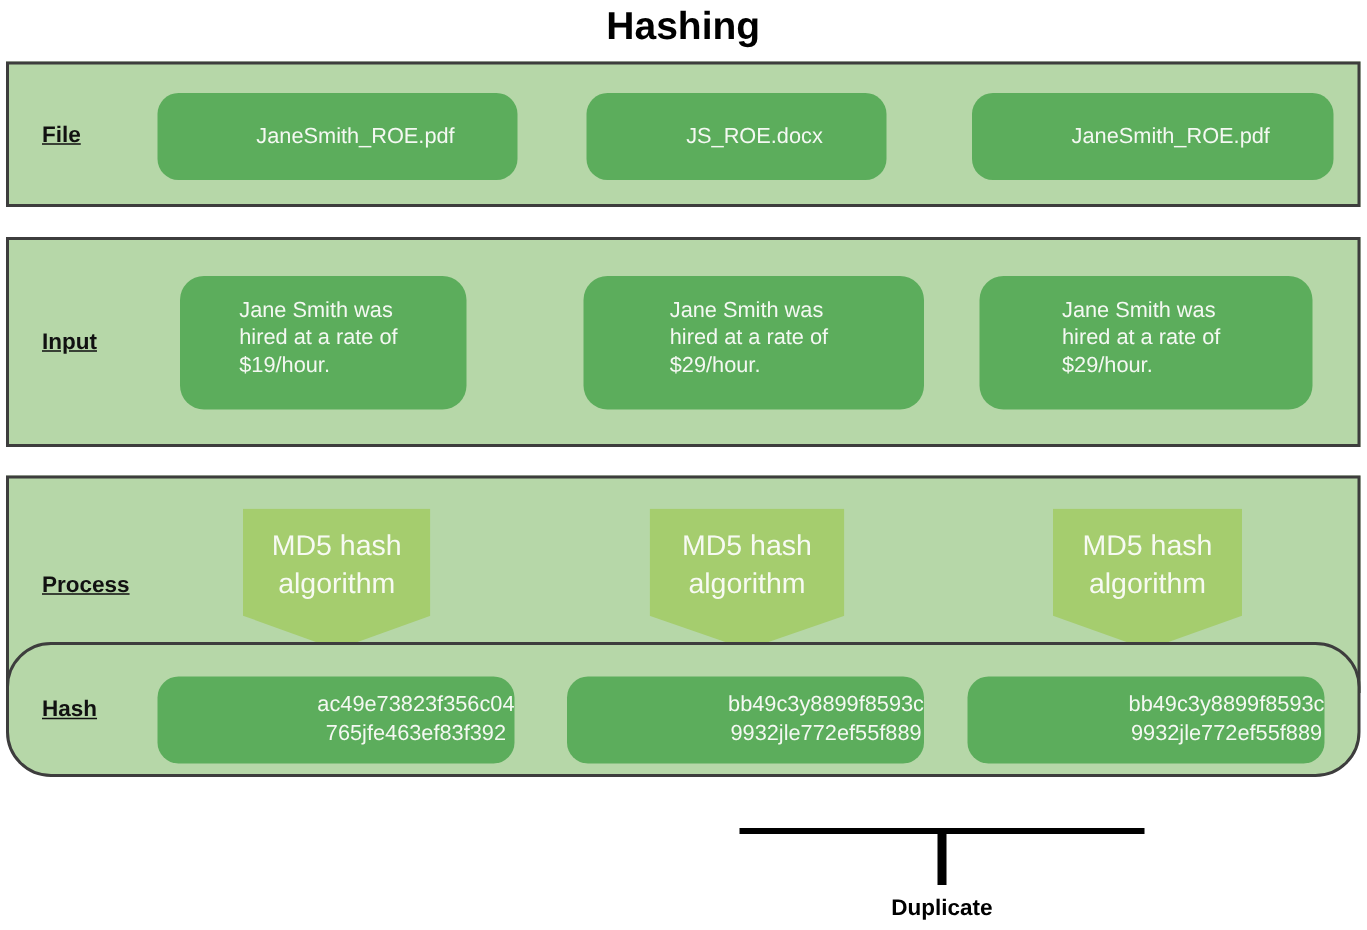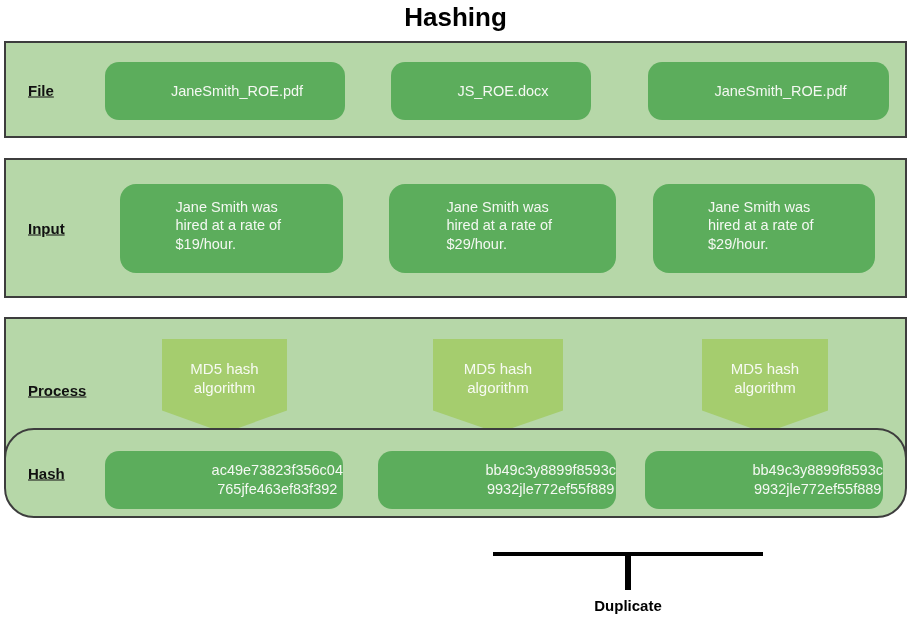--- a/index.html
+++ b/index.html
@@ -27,30 +27,30 @@
     position:absolute; background:#5cad5c; color:#f4f8f2;
     border-radius:14px; box-sizing:border-box;padding-left:24px;
   }
   
   .file-box { top:19px; height:58px; display:flex; align-items:center; justify-content:center; font-size:14.5px; }
   .fpos1 { left:99px;  width:240px; }
   .fpos2 { left:369px; width:200px;margin-left:16px; }
   .fpos3 { left:642px; width:241px; }
   
   .input-box { top:24px; height:89px; border-radius:16px; display:flex; align-items:center; }
-  .ipos1 { left:114px; width:223px; }
+  .ipos1 { left:114px; width:191px; }
   .ipos2 { left:383px; width:227px; }
   .ipos3 { left:647px; width:222px; }
   .input-text { margin:0 auto; width:136px; font-size:14.5px; line-height:1.25; text-align:left; padding-bottom:6px; }
   
   .arrow {
     position:absolute; top:20px; height:94px; background:#a5cd6e; color:#f7faf2;
     clip-path:polygon(0 0, 100% 0, 100% 76%, 50% 100%, 0 76%);
     display:flex; align-items:center; justify-content:center;
-    text-align:center; font-size:15px; line-height:1.3;
+    text-align:center; font-size:19px; line-height:1.3;
     padding-bottom:16px; box-sizing:border-box;
   }
   .arrow-text { width:90px; }
   .apos1 { left:156px; width:125px; }
   .apos2 { left:427px; width:130px; }
   .apos3 { left:696px; width:126px; }
   
   .hash-box { top:21px; height:58px; display:flex; align-items:center; justify-content:flex-end; text-align:center; font-size:14.5px; line-height:1.3; }
   .hpos1 { left:99px;  width:238px; }
   .hpos2 { left:372px; width:238px; }

